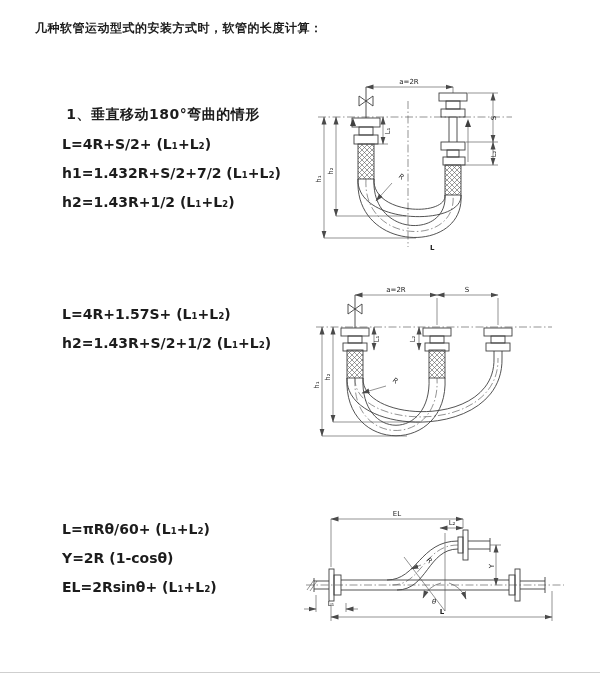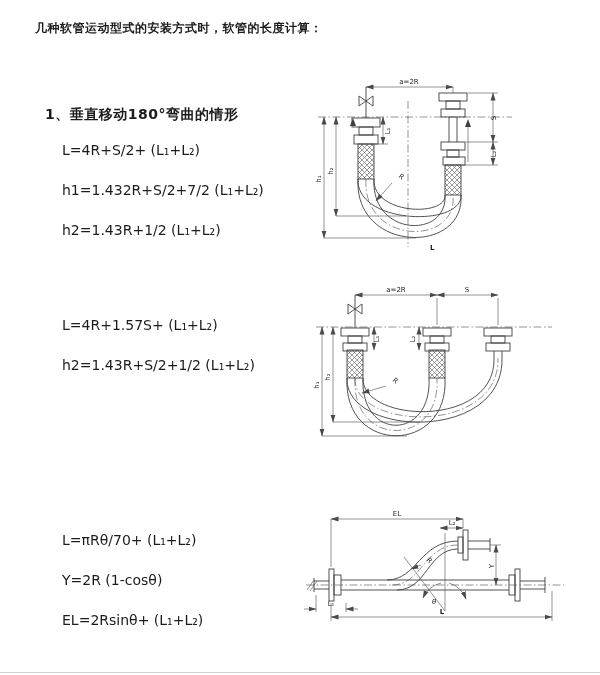--- a/index.html
+++ b/index.html
@@ -13,25 +13,25 @@
   }
   .page-title {
     position:absolute; left:35px; top:20px;
     font-size:12px; font-weight:bold; letter-spacing:0.5px;
     white-space:nowrap;
   }
   .section { position:absolute; left:45px; }
   #sec1 { top:106px; } #sec2 { top:299px; } #sec3 { top:514px; }
   .sec-heading {
     font-size:14px; font-weight:bold; letter-spacing:0.5px;
-    margin:0 0 6px 0; white-space:nowrap;
+    margin:0 0 6px 0; white-space:nowrap;text-align:center;
   }
   .formula {
-    font-size:14px; font-weight:normal;
-    margin:12px 0 0 17px; line-height:28px; white-space:nowrap;
+    font-size:14px; font-weight:bold;
+    margin:1px 0 0 17px; line-height:28px; white-space:nowrap;
   }
   .diagram { position:absolute; }
   #d1 { left:312px; top:75px; }
   #d2 { left:312px; top:285px; }
   #d3 { left:302px; top:505px;text-decoration:underline; }
   svg text { fill:#222222; font-size:7px; font-family:"DejaVu Sans","Liberation Sans",sans-serif; }
   .draw { stroke:#3f3f3f; stroke-width:0.9; fill:none; }
   .dim  { stroke:#4a4a4a; stroke-width:0.6; fill:none; }
   .cl   { stroke:#4a4a4a; stroke-width:0.6; fill:none; stroke-dasharray:8 2.5 1.5 2.5; }
   .bottom-edge {
@@ -50,21 +50,21 @@
   <div class="formula">h1=1.432R+S/2+7/2 (L₁+L₂)</div>
   <div class="formula">h2=1.43R+1/2 (L₁+L₂)</div>
 </div>
 
 <div class="section" id="sec2">
   <div class="formula">L=4R+1.57S+ (L₁+L₂)</div>
   <div class="formula">h2=1.43R+S/2+1/2 (L₁+L₂)</div>
 </div>
 
 <div class="section" id="sec3">
-  <div class="formula">L=πRθ/70+ (L₁+L₂)</div>
+  <div class="formula">L=πRθ/60+ (L₁+L₂)</div>
   <div class="formula">Y=2R (1-cosθ)</div>
   <div class="formula">EL=2Rsinθ+ (L₁+L₂)</div>
 </div>
 
 <div class="diagram" id="d1">
 <svg width="265" height="180" viewBox="0 0 265 180" xmlns="http://www.w3.org/2000/svg">
   <defs>
     <marker id="arr1" markerWidth="9" markerHeight="7" refX="7.5" refY="3.5" orient="auto-start-reverse" markerUnits="userSpaceOnUse">
       <path d="M0,1 L8,3.5 L0,6 Z" fill="#4a4a4a"></path>
     </marker>

